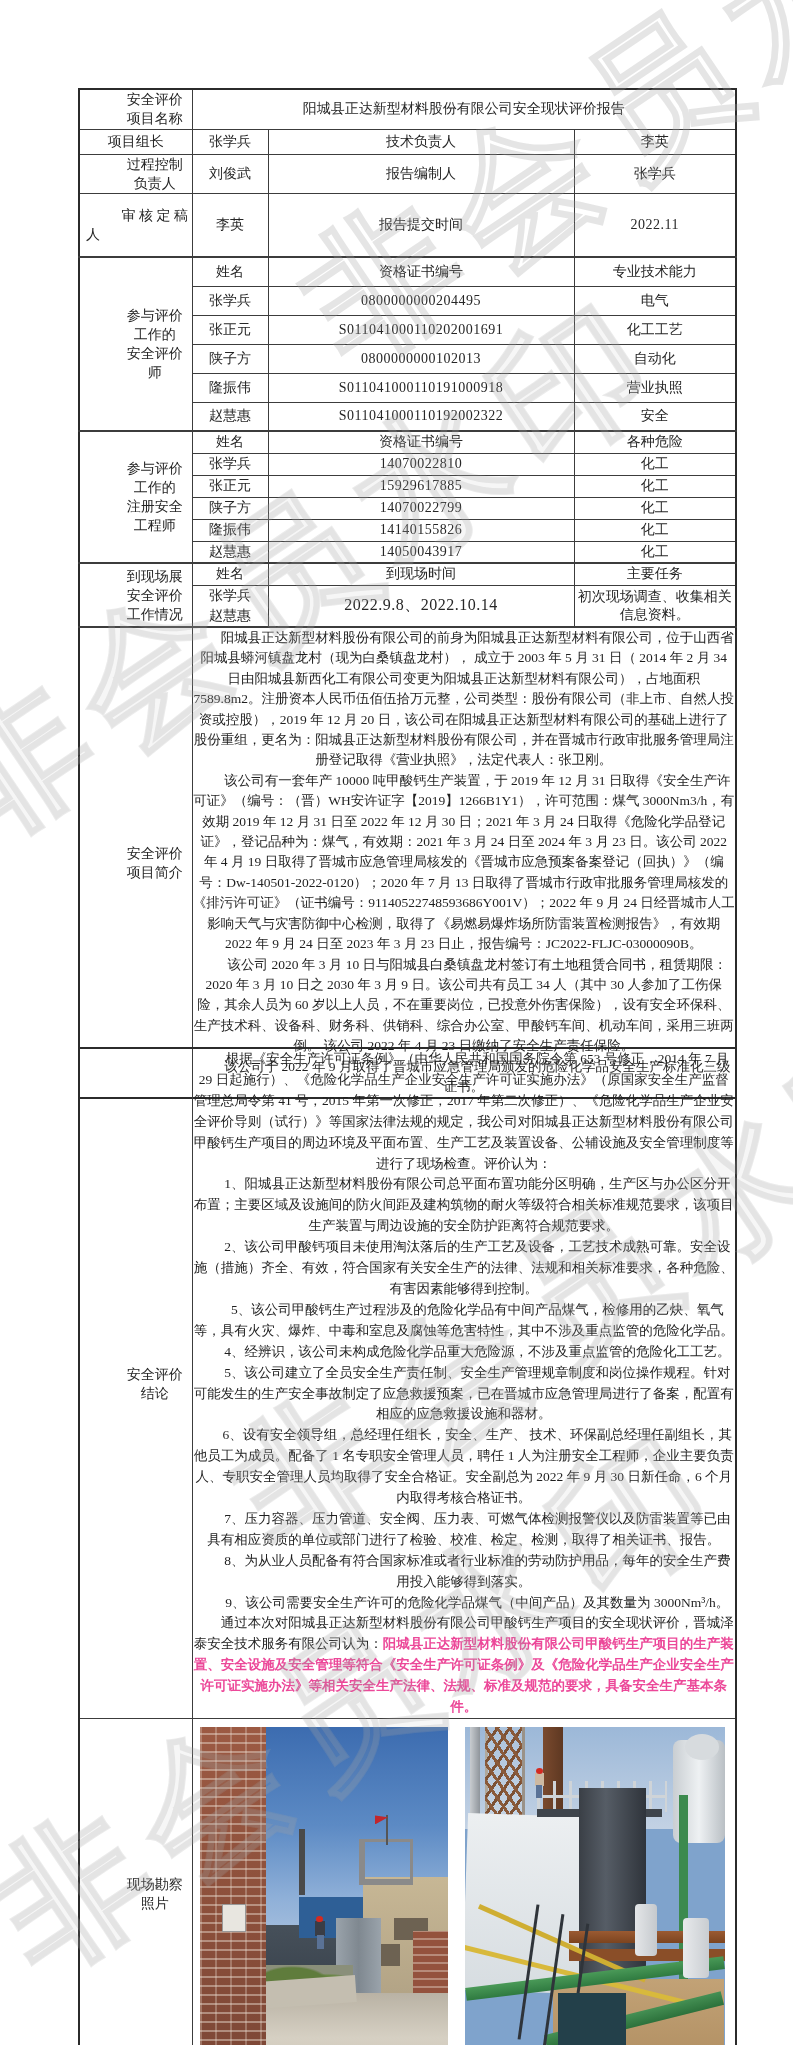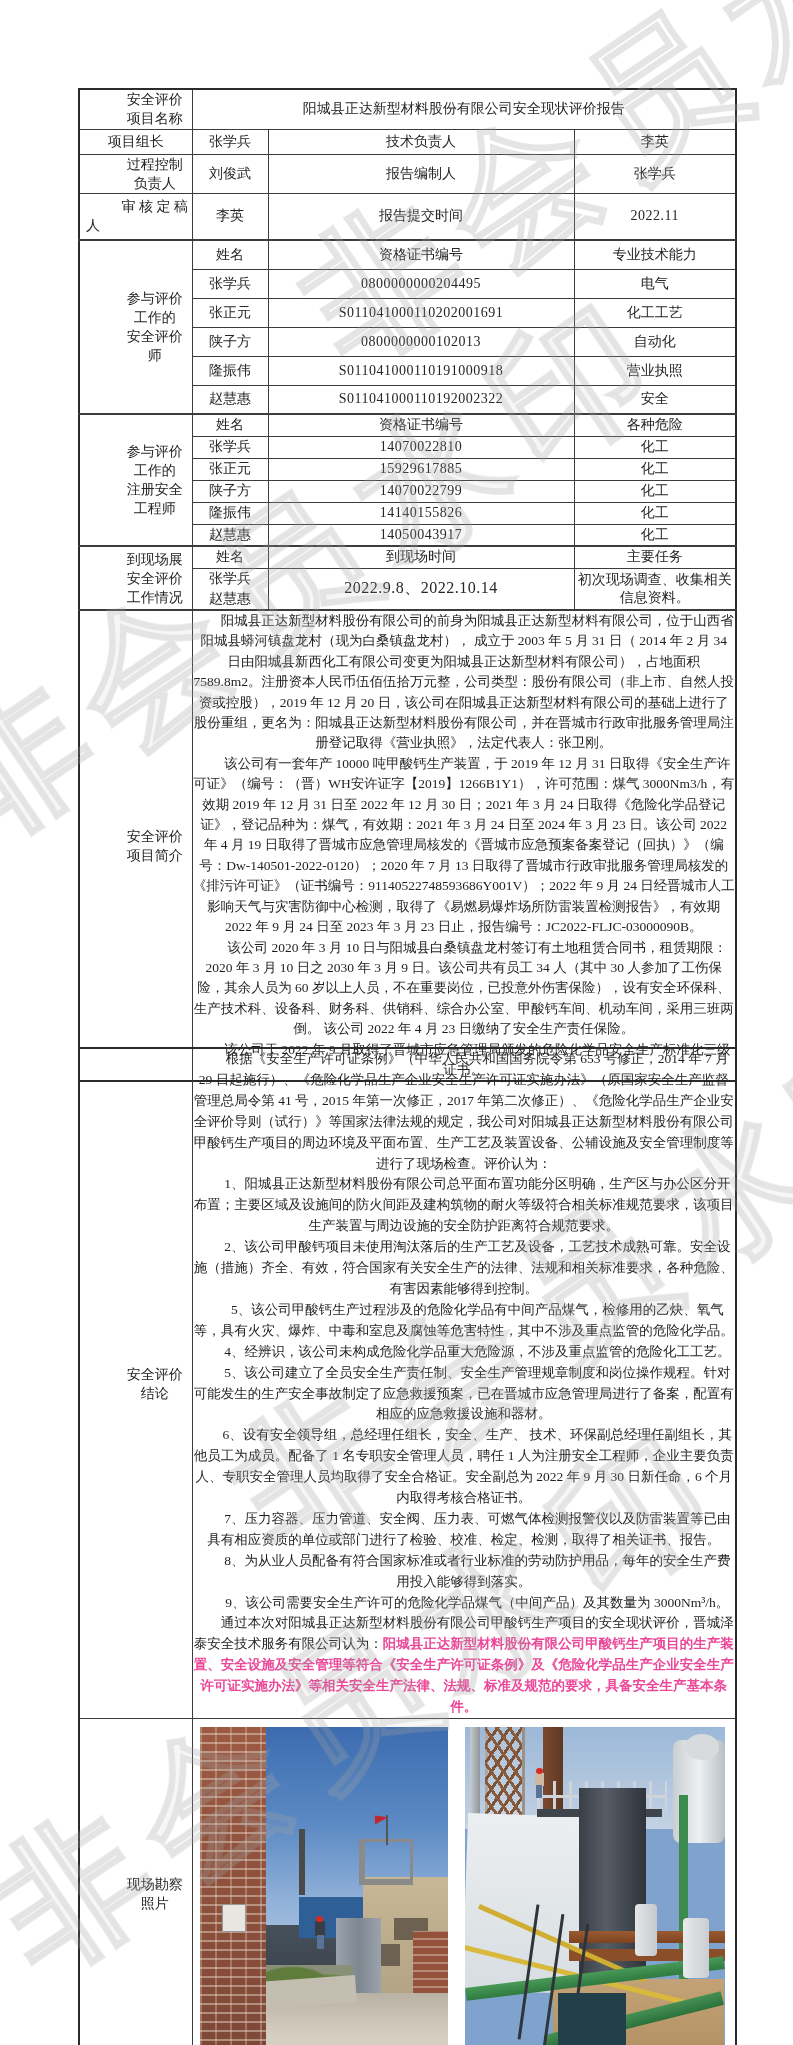--- a/index.html
+++ b/index.html
@@ -131,21 +131,21 @@
     <tr style="height:38px">
       <td class="lbl">
         <div>过程控制</div>
         <div>负责人</div>
       </td>
       <td>刘俊武</td>
       <td>报告编制人</td>
       <td>张学兵</td>
     </tr>
 
-    <tr style="height:47px">
+    <tr style="height:64px">
       <td class="lbl">
         <div>审 核 定 稿</div>
         <div class="left-line">人</div>
       </td>
       <td>李英</td>
       <td>报告提交时间</td>
       <td class="num">2022.11</td>
     </tr>
 
     <tr class="sect" style="height:29px">

